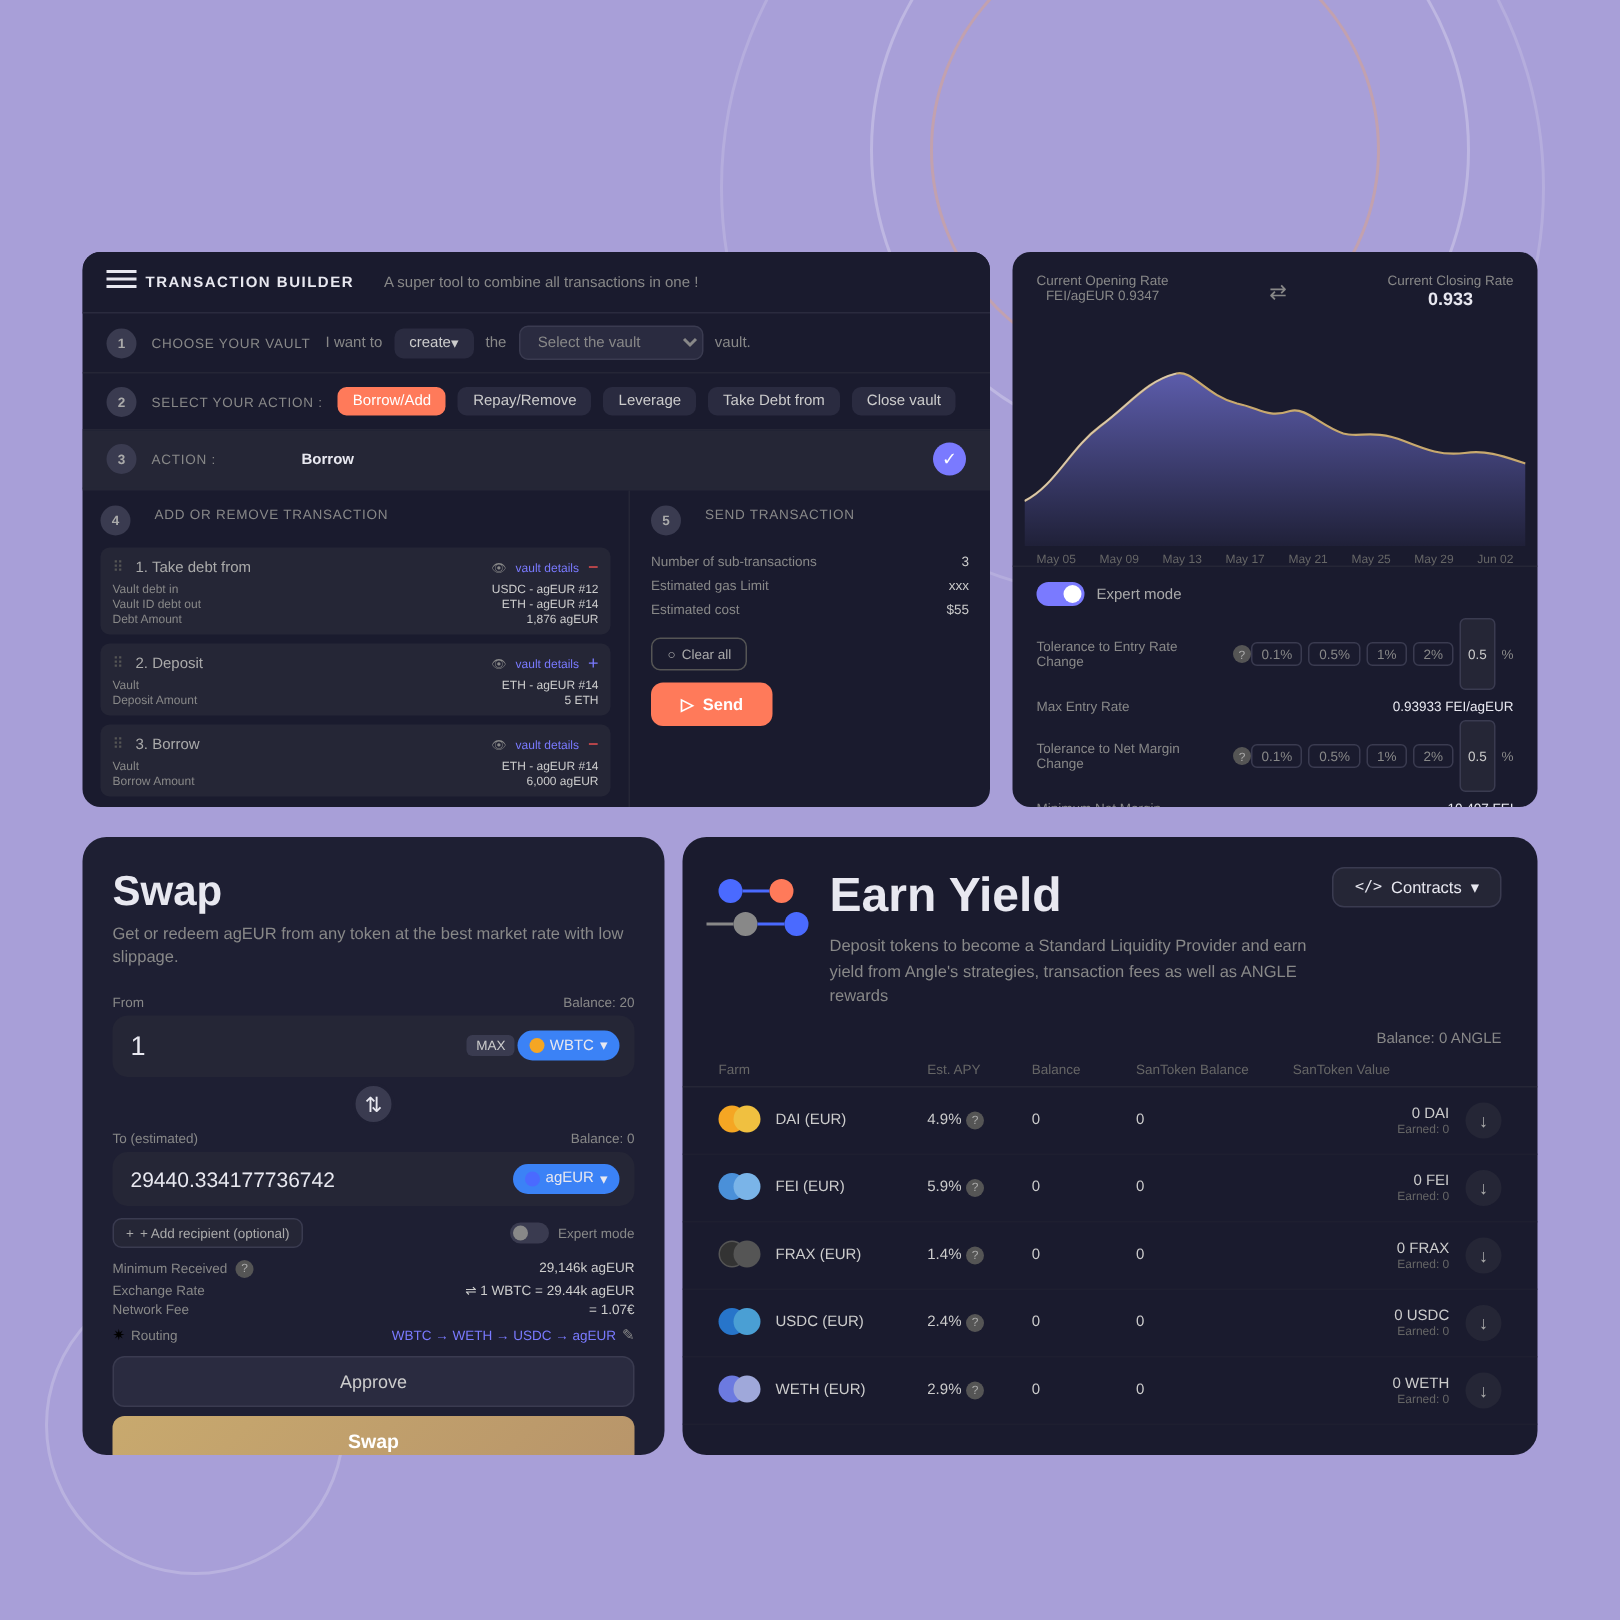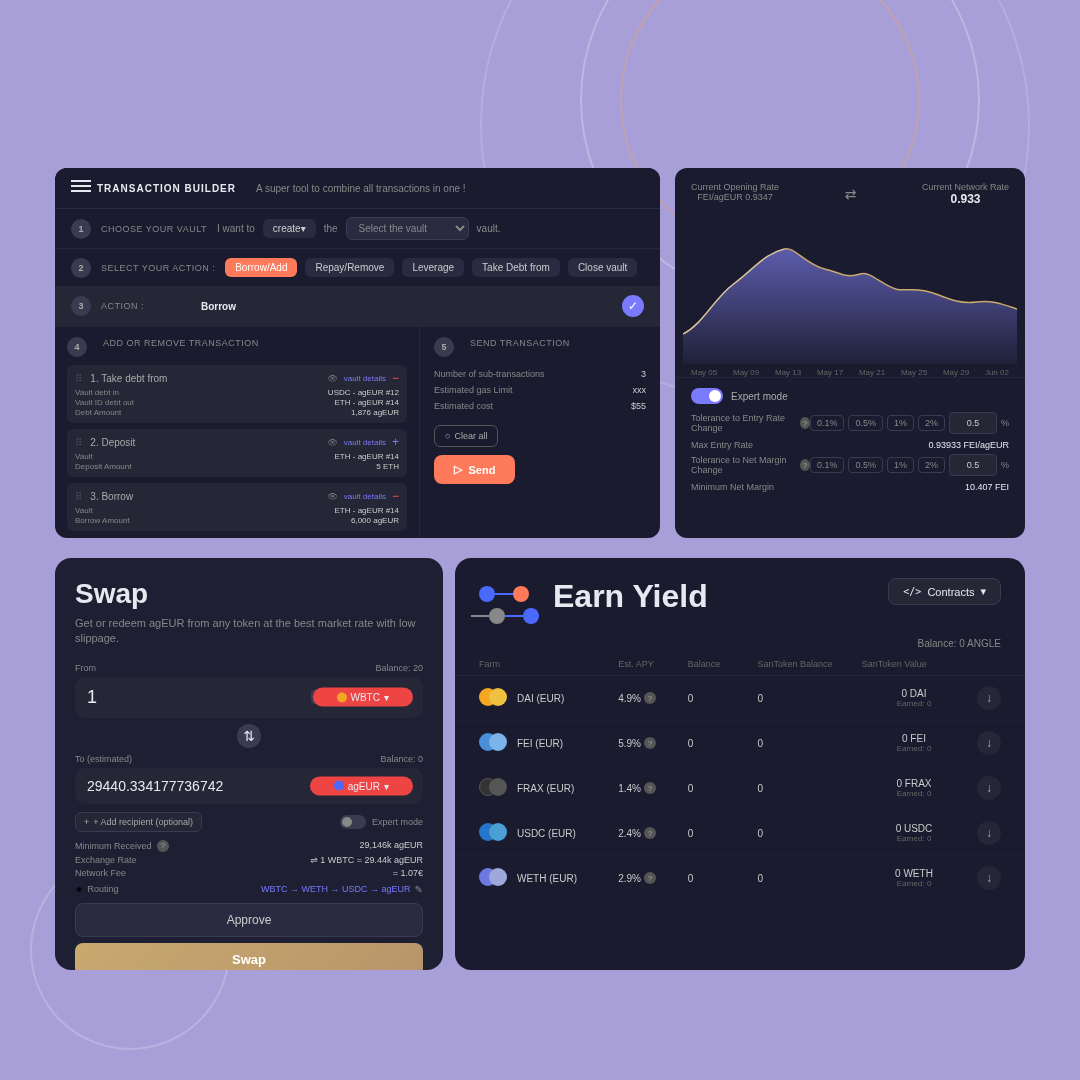--- a/index.html
+++ b/index.html
@@ -331,27 +331,27 @@
     .rate-btn {
       padding: 2px 6px;
       border-radius: 4px;
       border: 1px solid #3a3b50;
       background: transparent;
       color: #888;
       font-size: 9px;
       cursor: pointer;
     }
     .rate-input {
-      width: 48px;
+      width: 24px;
       background: #252636;
       border: 1px solid #3a3b50;
       border-radius: 4px;
       color: #ccc;
       font-size: 9px;
-      padding: 5px 4px;
+      padding: 18px 4px;
       text-align: center;
     }
     .rate-pct {
       font-size: 9px;
       color: #888;
     }
     .max-entry-row {
       display: flex;
       justify-content: space-between;
       font-size: 9px;
@@ -404,26 +404,26 @@
     .swap-amount-large {
       font-size: 14px;
       color: #e8e8f0;
       font-weight: 500;
     }
     .swap-token-btn {
       position: absolute;
       right: 10px;
       top: 50%;
       transform: translateY(-50%);
-      background: #ef4444;
+      background: #3b82f6;
       border: none;
       border-radius: 20px;
       color: #e8e8f0;
       font-size: 10px;
-      padding: 4px 24px;
+      padding: 4px 8px;
       cursor: pointer;
       display: flex;
       align-items: center;
       gap: 4px;
     }
     .max-btn {
       position: absolute;
       right: 80px;
       top: 50%;
       transform: translateY(-50%);
@@ -617,21 +617,21 @@
     }
 
     .apy-cell {
       display: flex;
       align-items: center;
       gap: 3px;
       font-size: 10px;
       color: #ccc;
     }
     .token-value-cell {
-      text-align: center;
+      text-align: right;
     }
     .token-amount {
       font-size: 10px;
       color: #ccc;
     }
     .earned-label {
       font-size: 8px;
       color: #666;
     }
     .download-btn {
@@ -840,21 +840,21 @@
 </div>
 
 <div style="position:absolute;top:168px;right:55px;width:350px;height:370px;background:#1a1b2e;border-radius:12px;overflow:hidden;">
   <div class="rc-header">
     <div>
       <div class="rc-rate-label">Current Opening Rate</div>
       <div class="rc-rate-label">FEI/agEUR 0.9347</div>
     </div>
     <div style="color:#888;font-size:14px;padding-top:4px;">⇄</div>
     <div>
-      <div class="rc-rate-label">Current Network Rate</div>
+      <div class="rc-rate-label">Current Closing Rate</div>
       <div class="rc-rate-value">0.933</div>
     </div>
   </div>
 
   <div class="rc-chart-area">
     <svg class="chart-svg" viewBox="0 0 330 150" preserveAspectRatio="none">
       <defs>
         <linearGradient id="chartGrad" x1="0" y1="0" x2="0" y2="1">
           <stop offset="0%" stop-color="#8888ff" stop-opacity="0.6"></stop>
           <stop offset="100%" stop-color="#8888ff" stop-opacity="0.05"></stop>
@@ -1027,20 +1027,21 @@
         </div>
         <div style="display:flex;align-items:center;gap:0;margin-left:-8px;">
           <div style="height:2px;width:18px;background:#888;"></div>
           <div style="width:16px;height:16px;border-radius:50%;background:#888;flex-shrink:0;"></div>
           <div style="height:2px;width:18px;background:#4a6aff;"></div>
           <div style="width:16px;height:16px;border-radius:50%;background:#4a6aff;flex-shrink:0;"></div>
         </div>
       </div>
       <div>
         <div class="ey-title">Earn Yield</div>
+        <div class="ey-desc">Deposit tokens to become a Standard Liquidity Provider and earn yield from Angle's strategies, transaction fees as well as ANGLE rewards</div>
       </div>
     </div>
     <button class="contracts-btn">
       <span class="contracts-code">&lt;/&gt;</span>
       <span>Contracts</span>
       <span>▾</span>
     </button>
   </div>
 
   <div class="balance-row">

